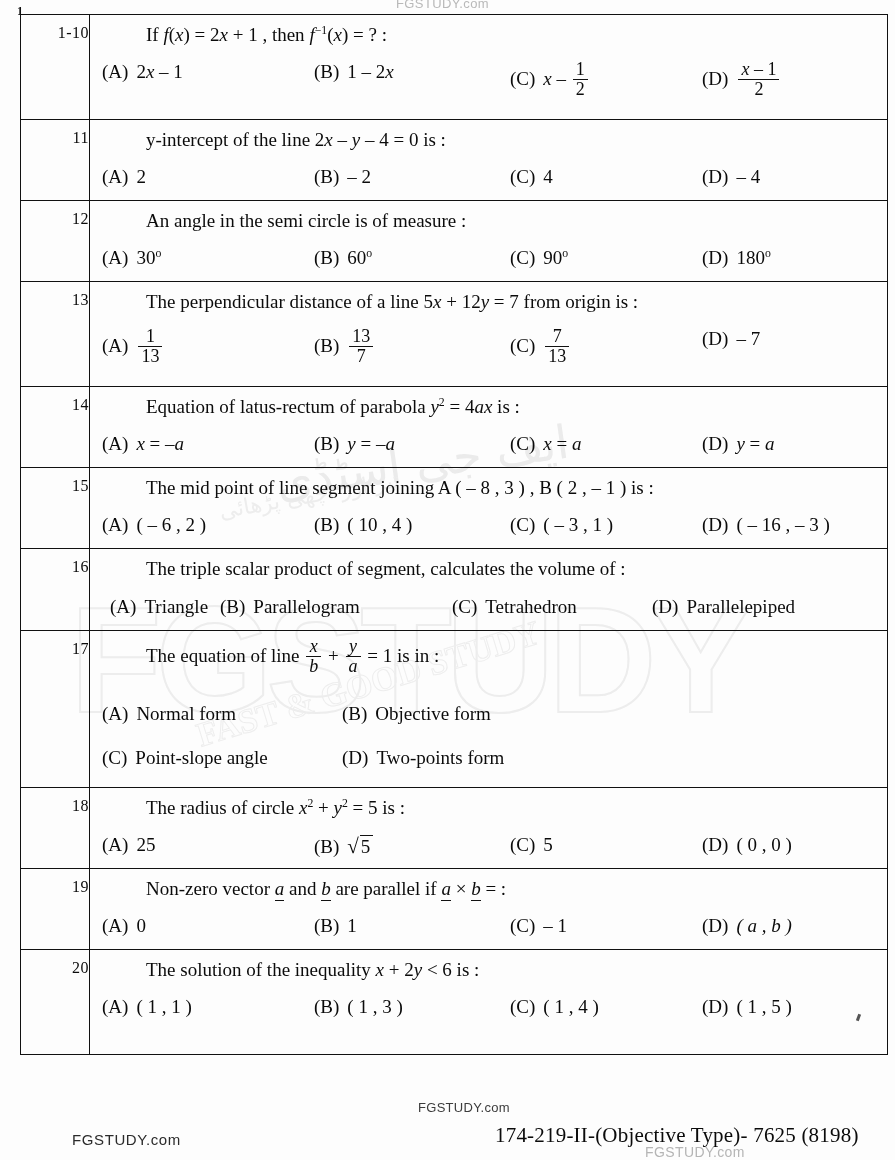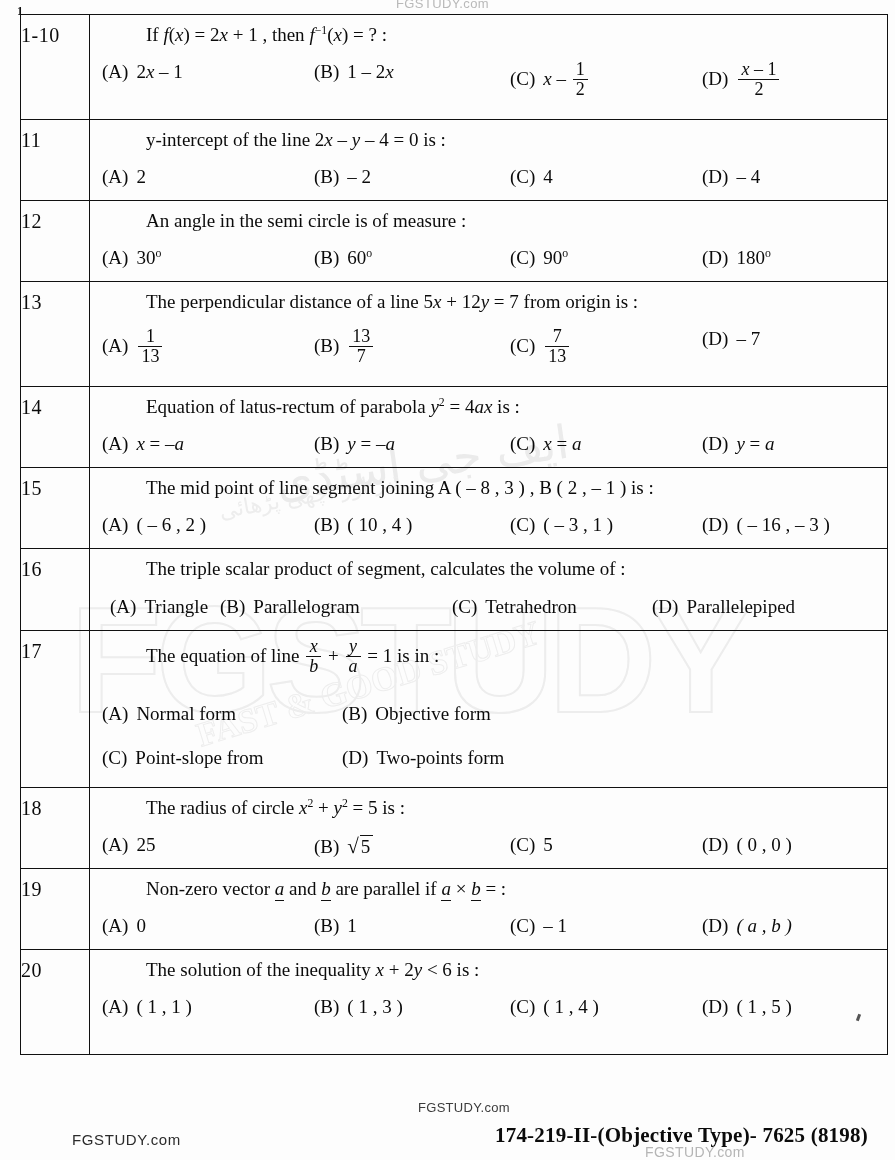--- a/index.html
+++ b/index.html
@@ -152,22 +152,22 @@
     z-index: 2;
     table-layout: fixed;
   }
   .qtable td {
     border: 1.6px solid #111111;
     vertical-align: top;
     padding: 0;
   }
   .num-cell {
     width: 68px;
-    text-align: left;
-    font-size: 20px;
+    text-align: right;
+    font-size: 16px;
     padding-top: 9px !important;
     letter-spacing: .5px;
   }
   .body-cell {
     padding: 7px 10px 8px 12px !important;
   }
 
   
   .qtext {
     font-size: 19px;
@@ -351,21 +351,21 @@
             </div>
           </td>
         </tr>
         <tr>
           <td class="num-cell">17</td>
           <td class="body-cell">
             <div class="qtext">The equation of line  <span class="frac"><span class="n"><i>x</i></span><span class="d"><i>b</i></span></span> + <span class="frac"><span class="n"><i>y</i></span><span class="d"><i>a</i></span></span> = 1  is in :</div>
             <div class="opts opts-stack">
               <div class="opt s1 r1"><span class="lbl">(A)</span><span class="math">Normal form</span></div>
               <div class="opt s2 r1"><span class="lbl">(B)</span><span class="math">Objective form</span></div>
-              <div class="opt s1 r2"><span class="lbl">(C)</span><span class="math">Point-slope from</span></div>
+              <div class="opt s1 r2"><span class="lbl">(C)</span><span class="math">Point-slope angle</span></div>
               <div class="opt s2 r2"><span class="lbl">(D)</span><span class="math">Two-points form</span></div>
             </div>
           </td>
         </tr>
         <tr>
           <td class="num-cell">18</td>
           <td class="body-cell">
             <div class="qtext">The radius of circle  <i>x</i><sup>2</sup> + <i>y</i><sup>2</sup> = 5  is :</div>
             <div class="opts">
               <div class="opt c1"><span class="lbl">(A)</span><span class="math">25</span></div>
@@ -401,15 +401,15 @@
         </tr>
       </tbody>
   </table>
 
   <div class="stray-tick"></div>
 
   <div class="wm-mid-foot">FGSTUDY.com</div>
   <div class="wm-left-foot">FGSTUDY.com</div>
   <div class="wm-under-foot">FGSTUDY.com</div>
 
-  <div style="position:absolute; left:495px; top:1123px; font-size:21px; font-weight:bold; letter-spacing:.2px; z-index:4;">174-219-II-(Objective Type)- 7625   (8198)</div>
+  <div style="position:absolute; left:495px; top:1123px; font-size:21px; font-weight:normal; letter-spacing:.2px; z-index:4;">174-219-II-(Objective Type)- 7625   (8198)</div>
 
 </div>
 
 </body></html>

